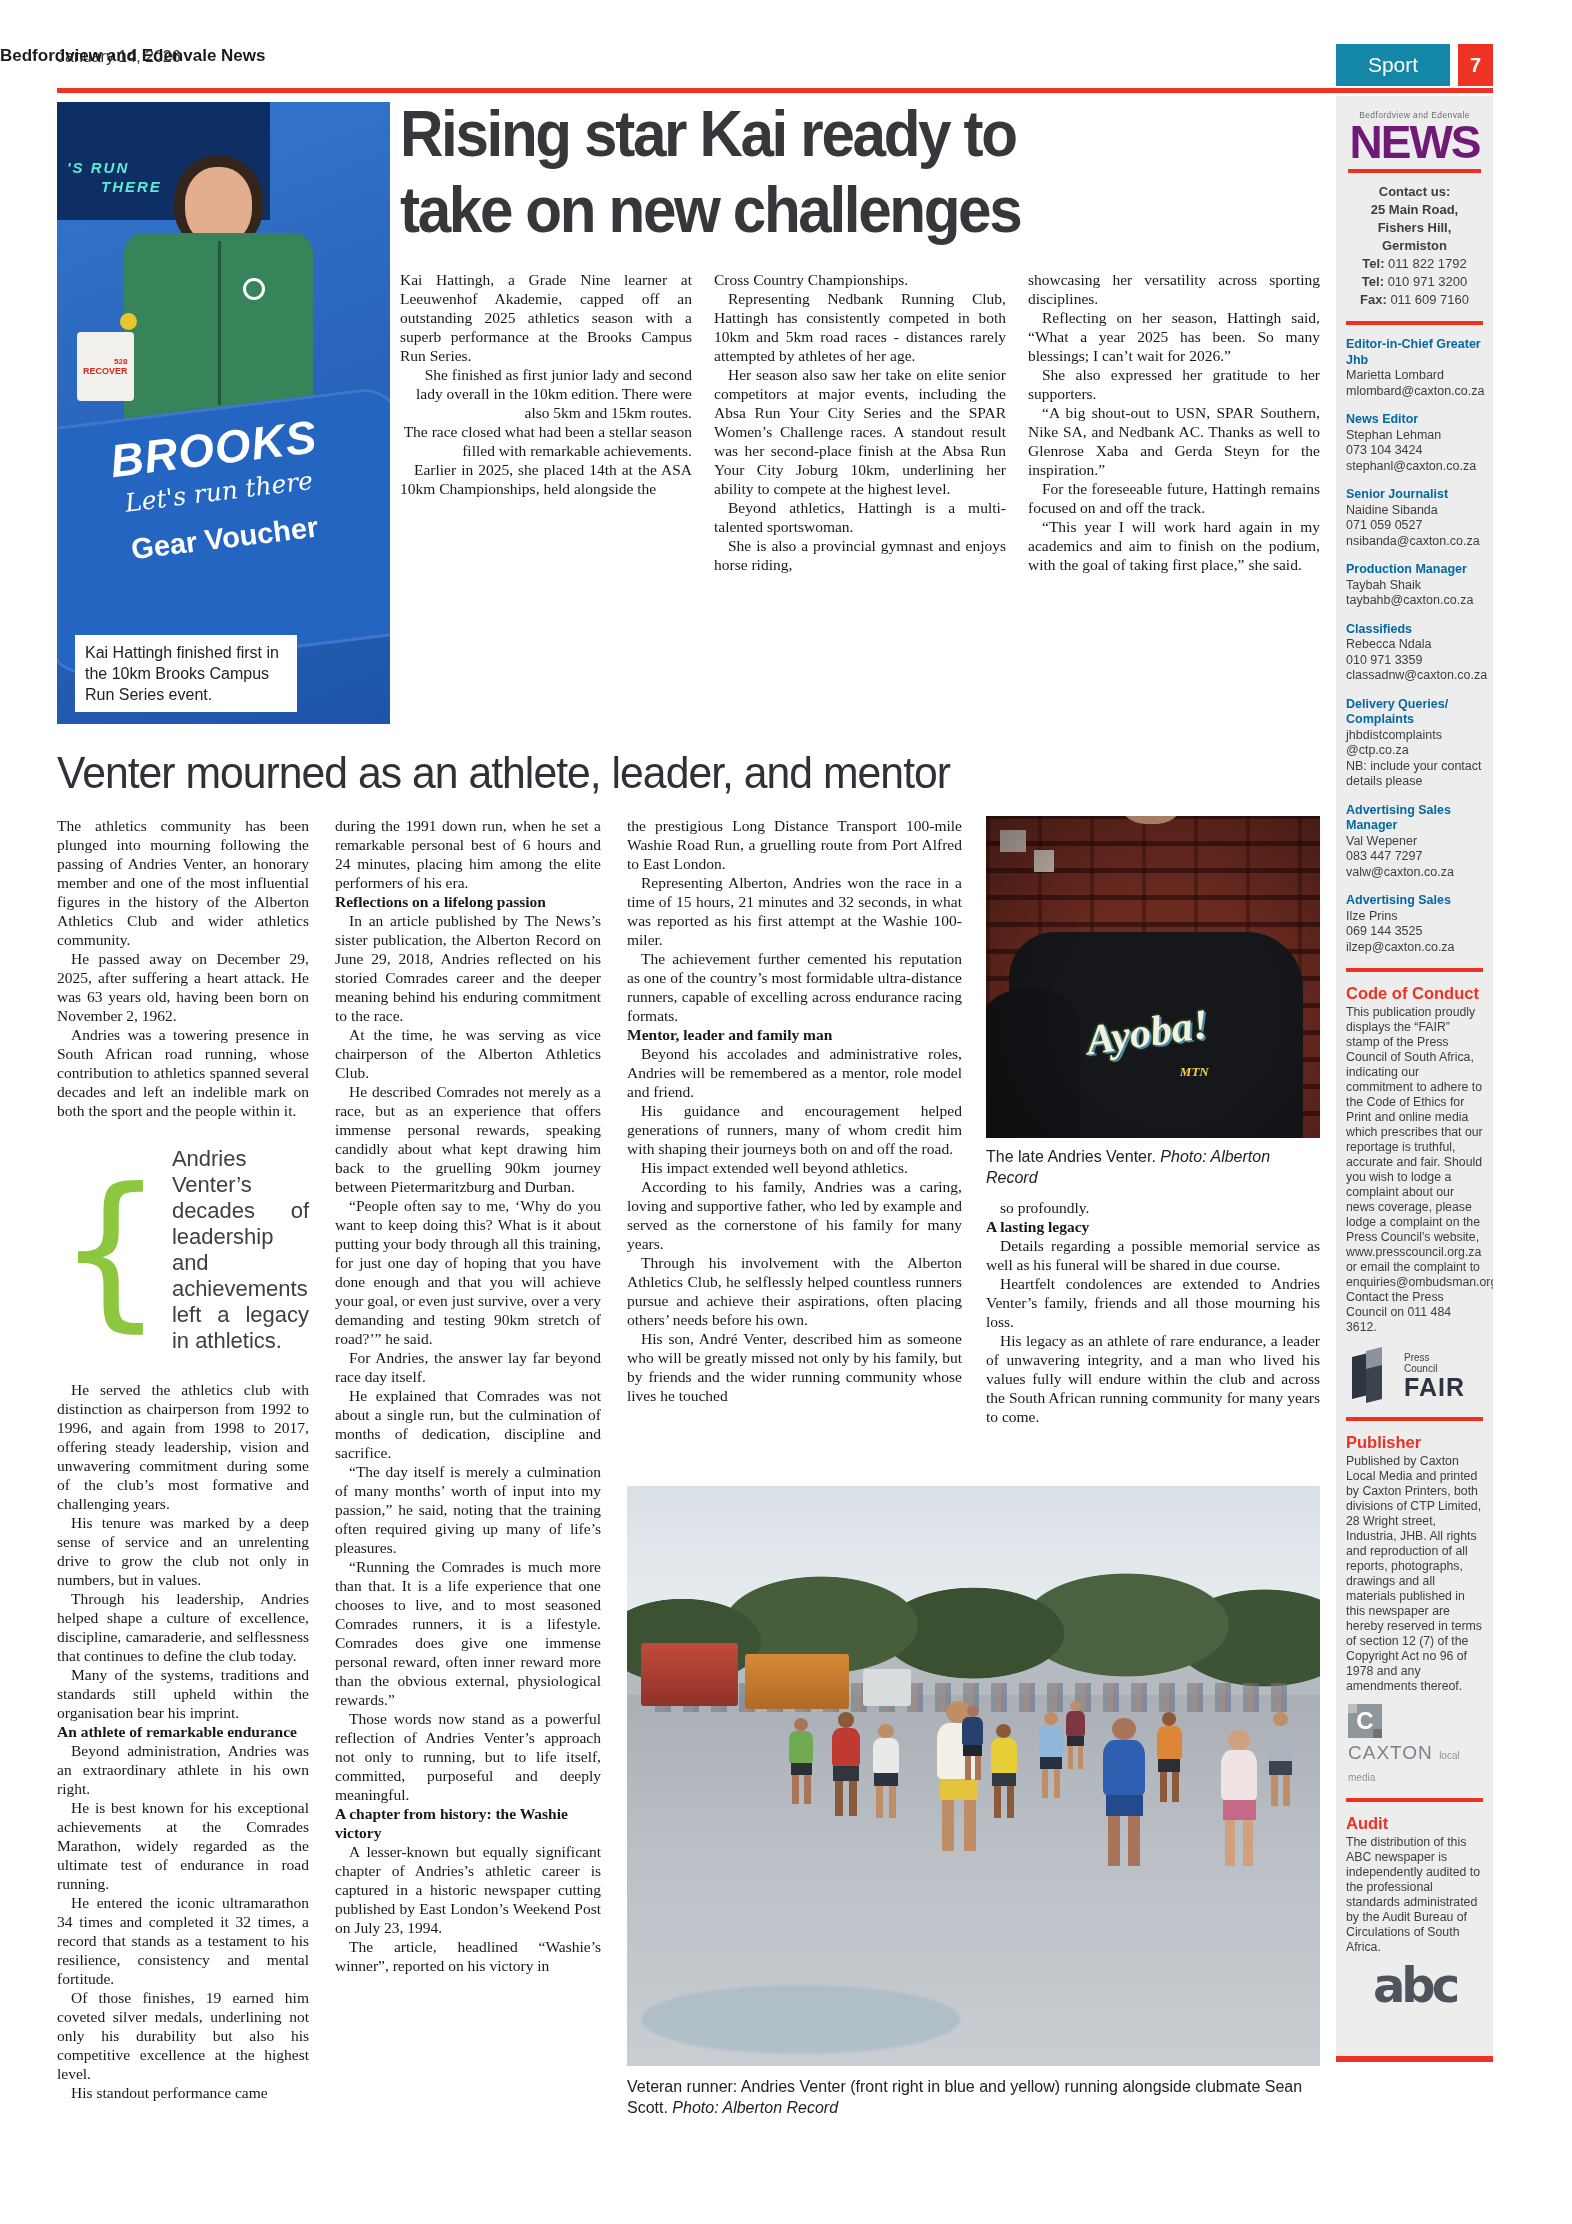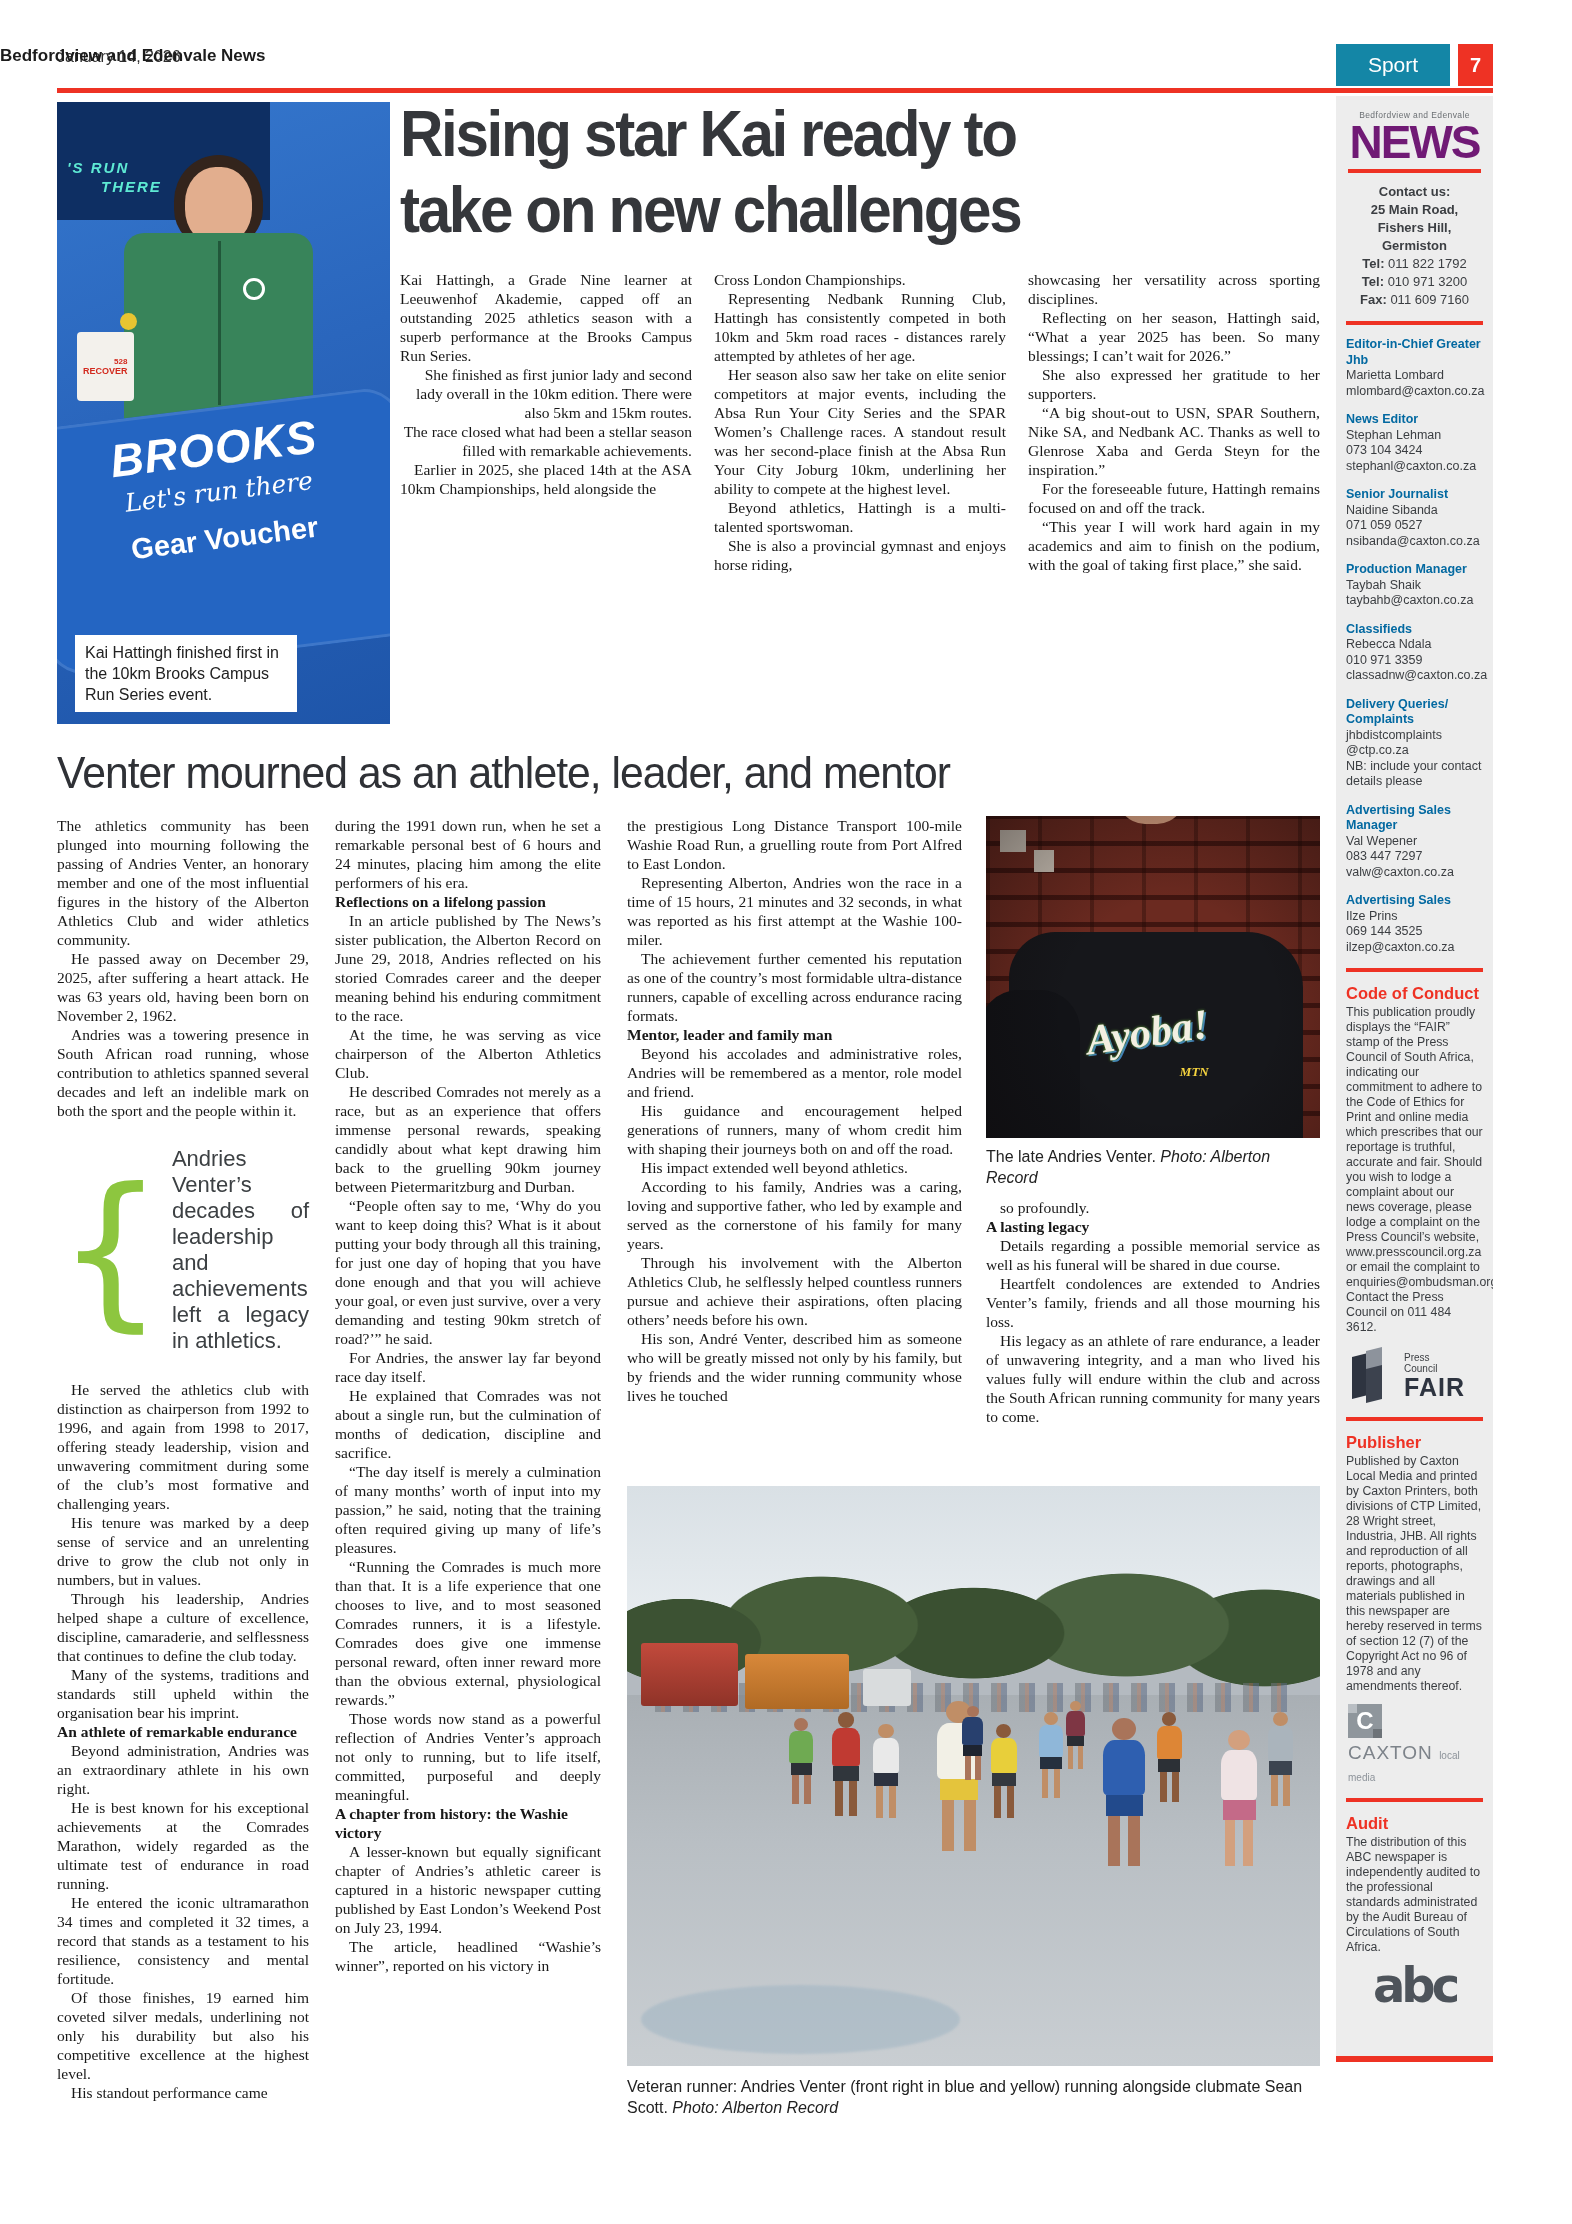--- a/index.html
+++ b/index.html
@@ -196,21 +196,21 @@
           <div>take on new challenges</div>
         </div>
         <div class="a1-body news-body">
           <div class="pcol">
               <p class="para">Kai Hattingh, a Grade Nine learner at Leeuwenhof Akademie, capped off an outstanding 2025 athletics season with a superb performance at the Brooks Campus Run Series.</p>
               <p class="para ralign">She finished as first junior lady and second lady overall in the 10km edition. There were also 5km and 15km routes.</p>
               <p class="para ralign">The race closed what had been a stellar season filled with remarkable achievements.</p>
               <p class="para">Earlier in 2025, she placed 14th at the ASA 10km Championships, held alongside the</p>
             </div>
           <div class="pcol">
-              <p class="para">Cross London Championships.</p>
+              <p class="para">Cross Country Championships.</p>
               <p class="para">Representing Nedbank Running Club, Hattingh has consistently competed in both 10km and 5km road races - distances rarely attempted by athletes of her age.</p>
               <p class="para">Her season also saw her take on elite senior competitors at major events, including the Absa Run Your City Series and the SPAR Women’s Challenge races. A standout result was her second-place finish at the Absa Run Your City Joburg 10km, underlining her ability to compete at the highest level.</p>
               <p class="para">Beyond athletics, Hattingh is a multi-talented sportswoman.</p>
               <p class="para">She is also a provincial gymnast and enjoys horse riding,</p>
             </div>
           <div class="pcol">
               <p class="para">showcasing her versatility across sporting disciplines.</p>
               <p class="para">Reflecting on her season, Hattingh said, “What a year 2025 has been. So many blessings; I can’t wait for 2026.”</p>
               <p class="para">She also expressed her gratitude to her supporters.</p>
               <p class="para">“A big shout-out to USN, SPAR Southern, Nike SA, and Nedbank AC. Thanks as well to Glenrose Xaba and Gerda Steyn for the inspiration.”</p>

